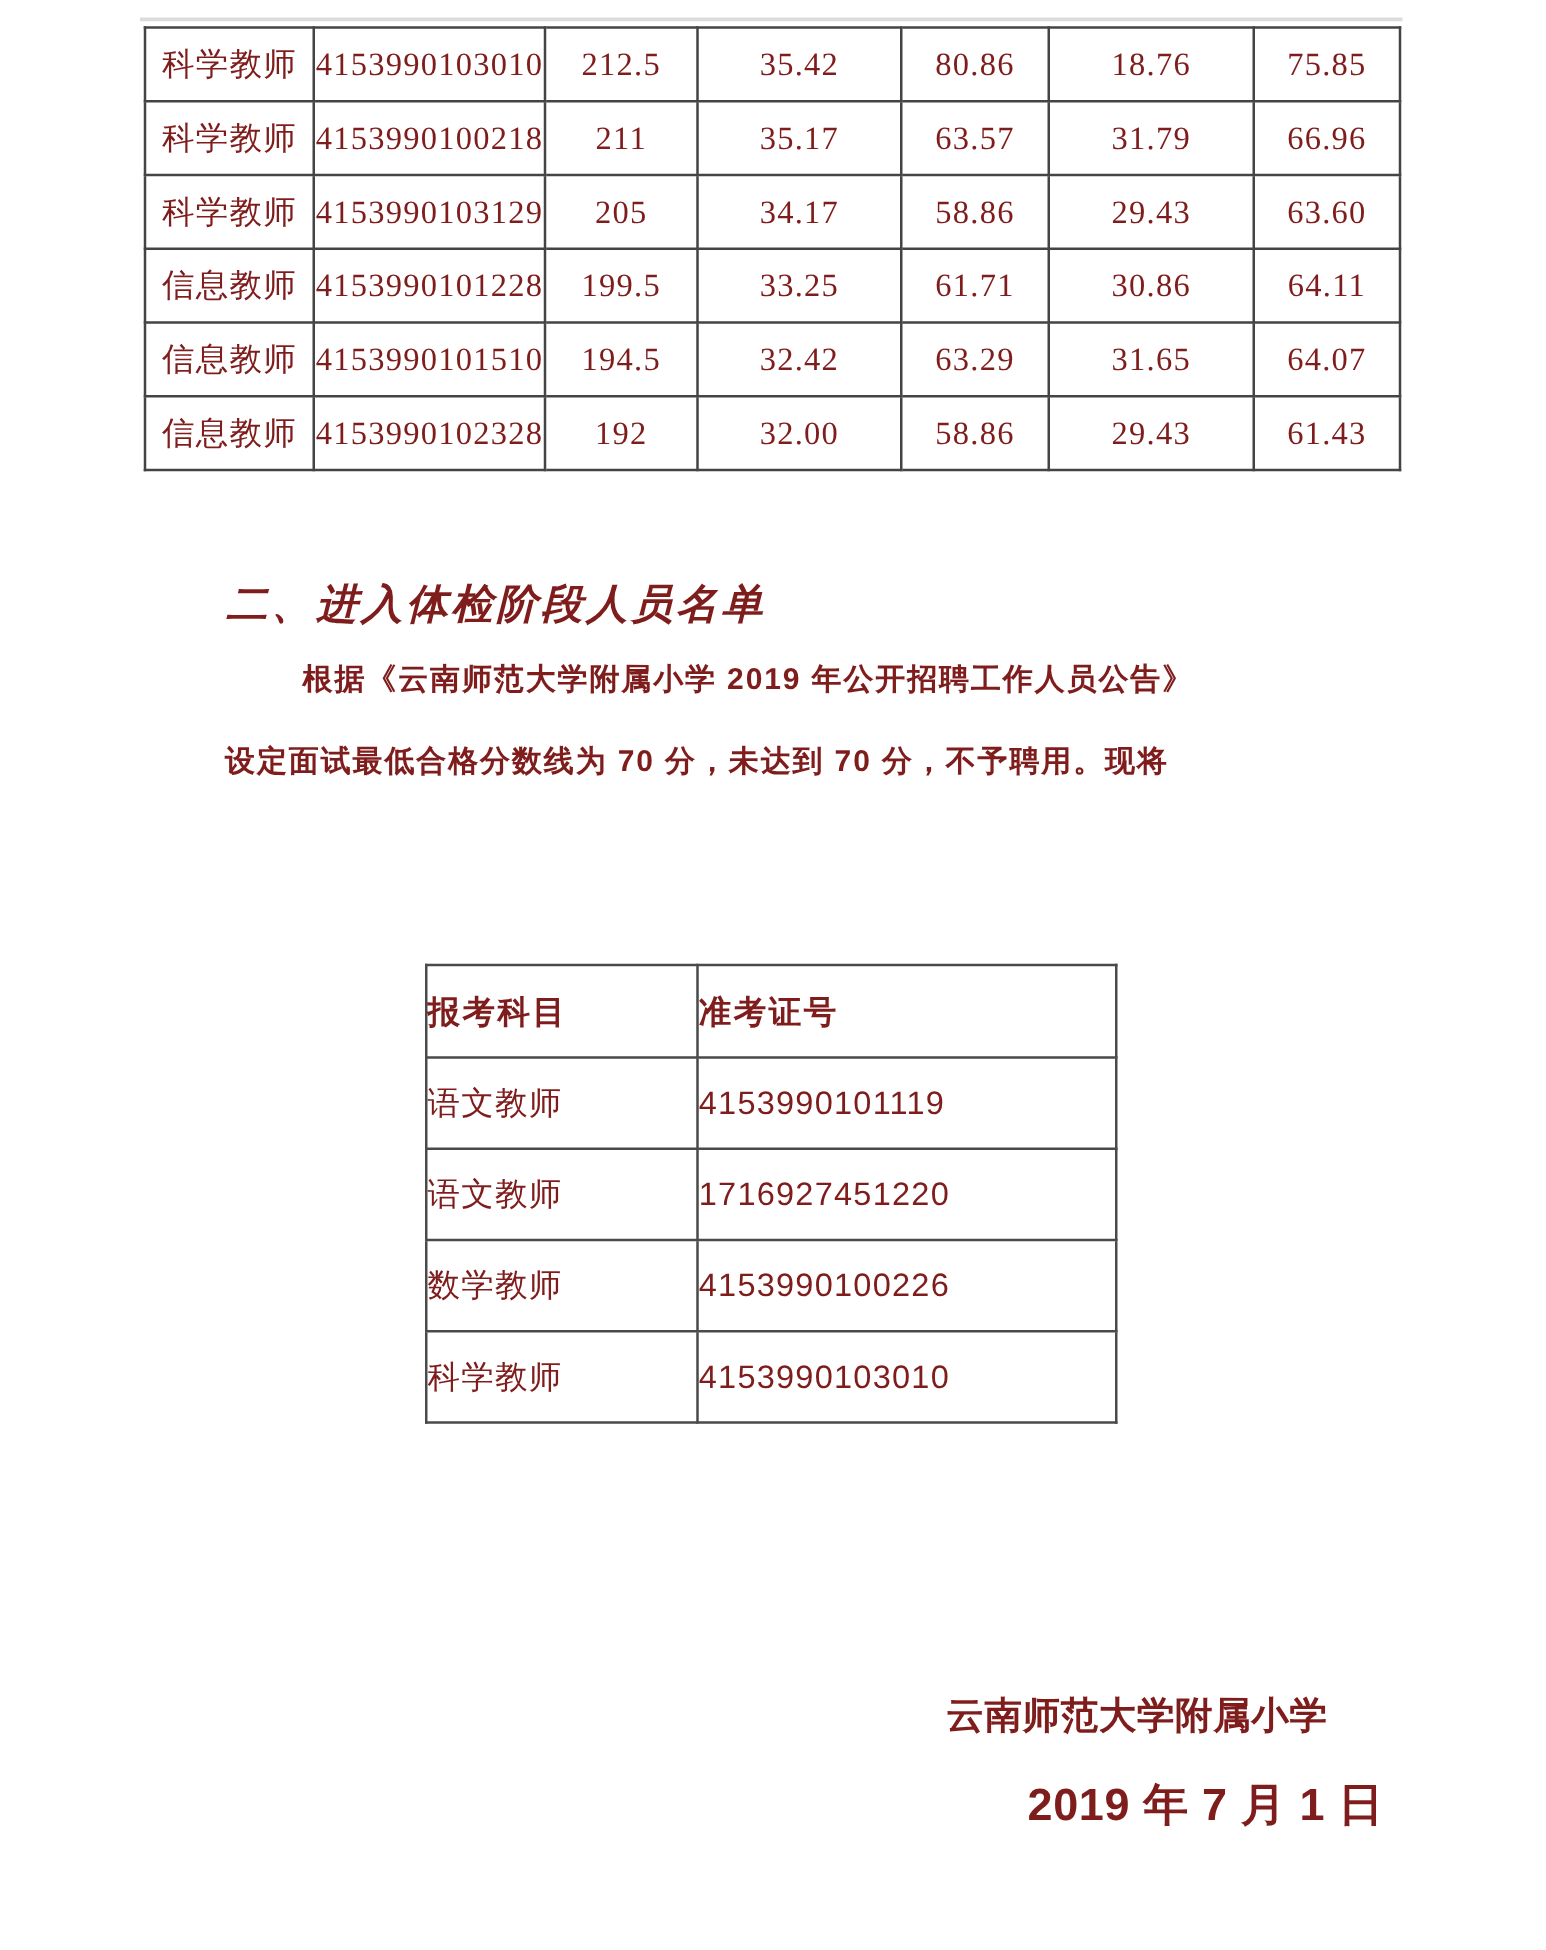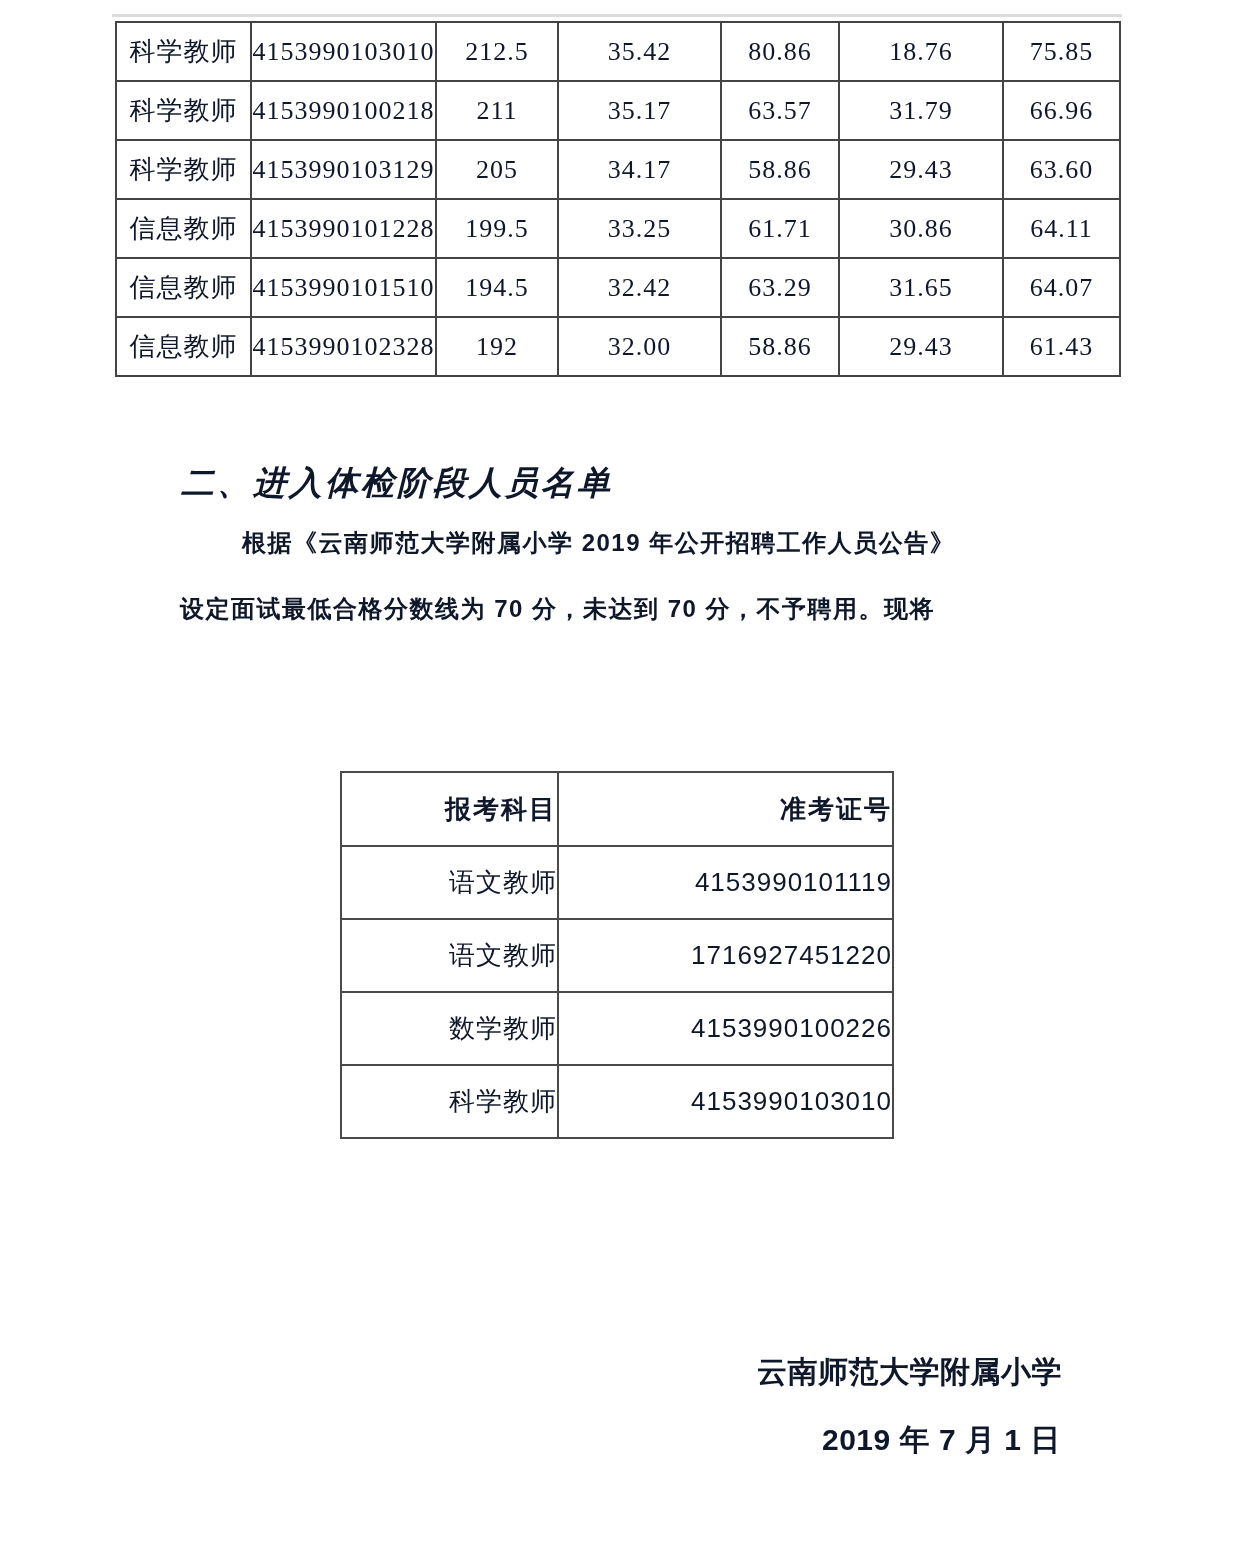--- a/index.html
+++ b/index.html
@@ -4,21 +4,21 @@
 <style>
   * { margin: 0; padding: 0; box-sizing: border-box; }
   html, body { background: #ffffff; }
   .page {
     position: relative;
     width: 1237px;
     height: 1560px;
     background: #ffffff;
     overflow: hidden;
     font-family: "Liberation Sans", "DejaVu Sans", sans-serif;
-    color: #0f172a;
+    color: #7f1d1d;
   }
 
   
   .artifact-line {
     position: absolute;
     left: 112px; top: 14px;
     width: 1010px; height: 3px;
     background: #dcdcdc;
   }
 
@@ -62,23 +62,22 @@
   .para-line-3 { top: 658px; }
 
   
   .medical-table {
     left: 340px; top: 771px;
     width: 552px;
     font-size: 26px;
   }
   .medical-table td, .medical-table th {
     border: 2px solid #4a4a4a;
-    text-align: right;
+    text-align: left;
     vertical-align: middle;
-    padding-left: 47px;
   }
   .medical-table th {
     height: 74px;
     font-family: "Liberation Sans", "DejaVu Sans", sans-serif;
     font-weight: 700;
     letter-spacing: 2px;
   }
   .medical-table td {
     height: 73px;
     font-family: Liberation Sans, sans-serif;
@@ -90,21 +89,21 @@
     position: absolute;
     left: 757px; top: 1352px;
     font-size: 30px;
     font-weight: 600;
     letter-spacing: 0.5px;
     white-space: nowrap;
   }
   .sig-date {
     position: absolute;
     left: 822px; top: 1420px;
-    font-size: 30px;
+    font-size: 36px;
     font-weight: 600;
     letter-spacing: 0.5px;
     white-space: nowrap;
   }
 </style>
 </head>
 <body>
 
 <div class="page">
 

